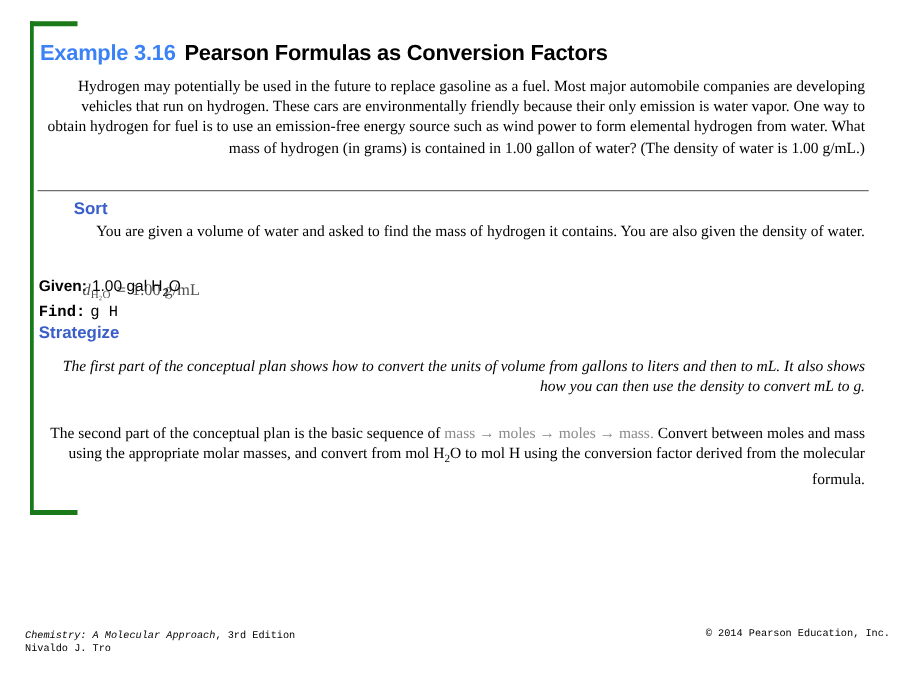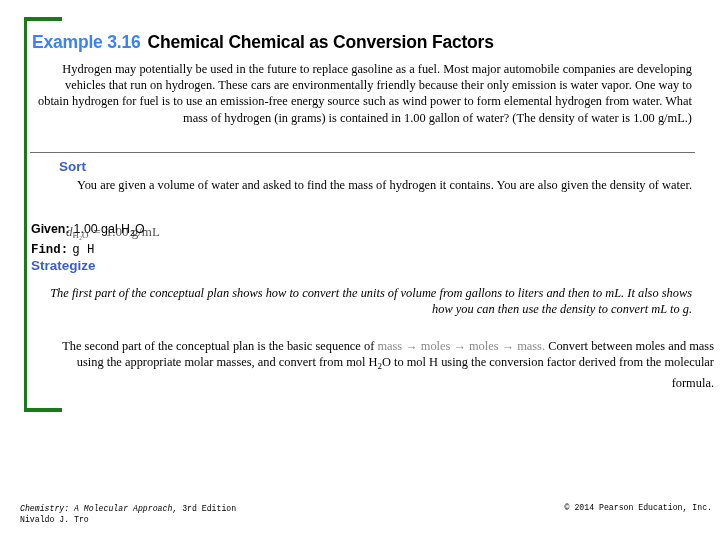--- a/index.html
+++ b/index.html
@@ -150,21 +150,20 @@
   #strategize-text-1 {
     left: 32px;
     top: 285px;
     width: 660px;
     font-style: italic;
   }
   #strategize-text-2 {
     left: 32px;
     top: 338px;
     width: 660px;
-    margin-left: 22px;
   }
   .seq-inline {
     color: #8a8a8a;
     white-space: nowrap;
   }
 
   
   #footer-left {
     position: absolute;
     left: 20px;
@@ -186,21 +185,21 @@
   }
 </style>
 </head>
 <body>
 
 <div id="frame-top-bar"></div>
 <div id="frame-left-line"></div>
 <div id="frame-bottom-bar"></div>
 
 <div id="title-row">
-  <span class="title-text" id="example-label">Example 3.16</span><span class="title-text" id="title-main">Chemical Chemical as Conversion Factors</span>
+  <span class="title-text" id="example-label">Example 3.16</span><span class="title-text" id="title-main">Pearson Formulas as Conversion Factors</span>
 </div>
 
 <div class="body-text" id="problem-statement">Hydrogen may potentially be used in the future to replace gasoline as a fuel. Most major automobile companies are developing vehicles that run on hydrogen. These cars are environmentally friendly because their only emission is water vapor. One way to obtain hydrogen for fuel is to use an emission-free energy source such as wind power to form elemental hydrogen from water. What mass of hydrogen (in grams) is contained in 1.00 gallon of water? (The density of water is 1.00 g/mL.)</div>
 
 <div id="section-divider"></div>
 
 <div class="section-heading" id="sort-heading">Sort</div>
 
 <div class="body-text" id="sort-text">You are given a volume of water and asked to find the mass of hydrogen it contains. You are also given the density of water.</div>
 

